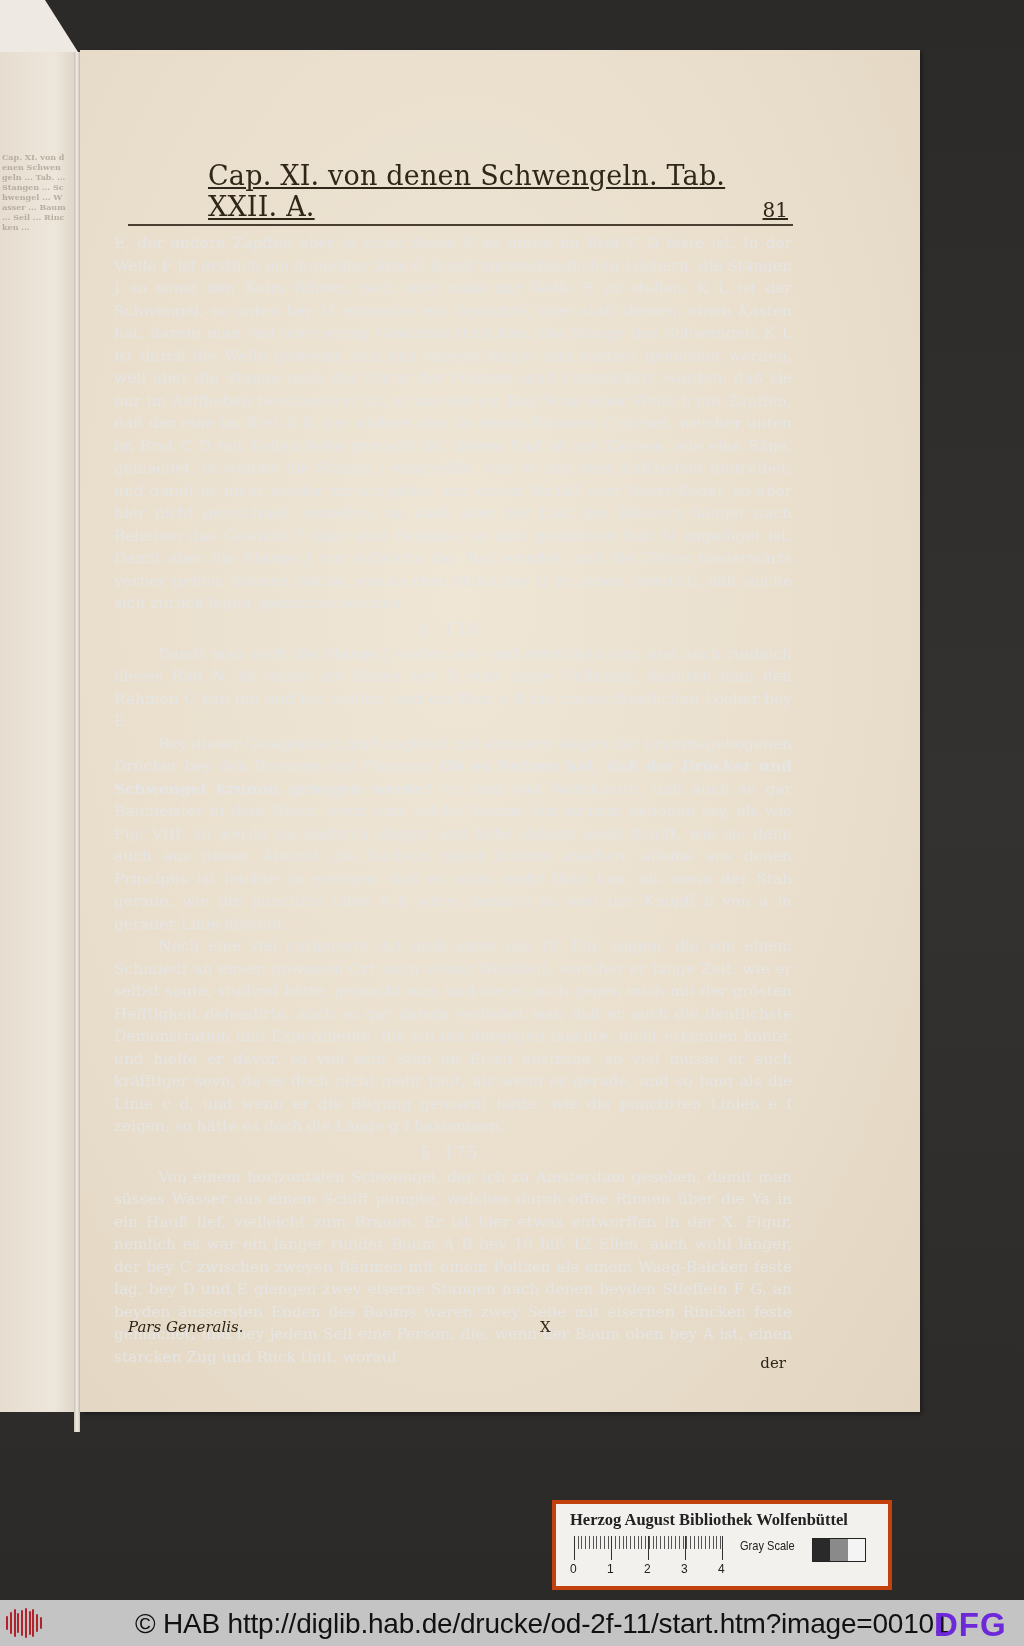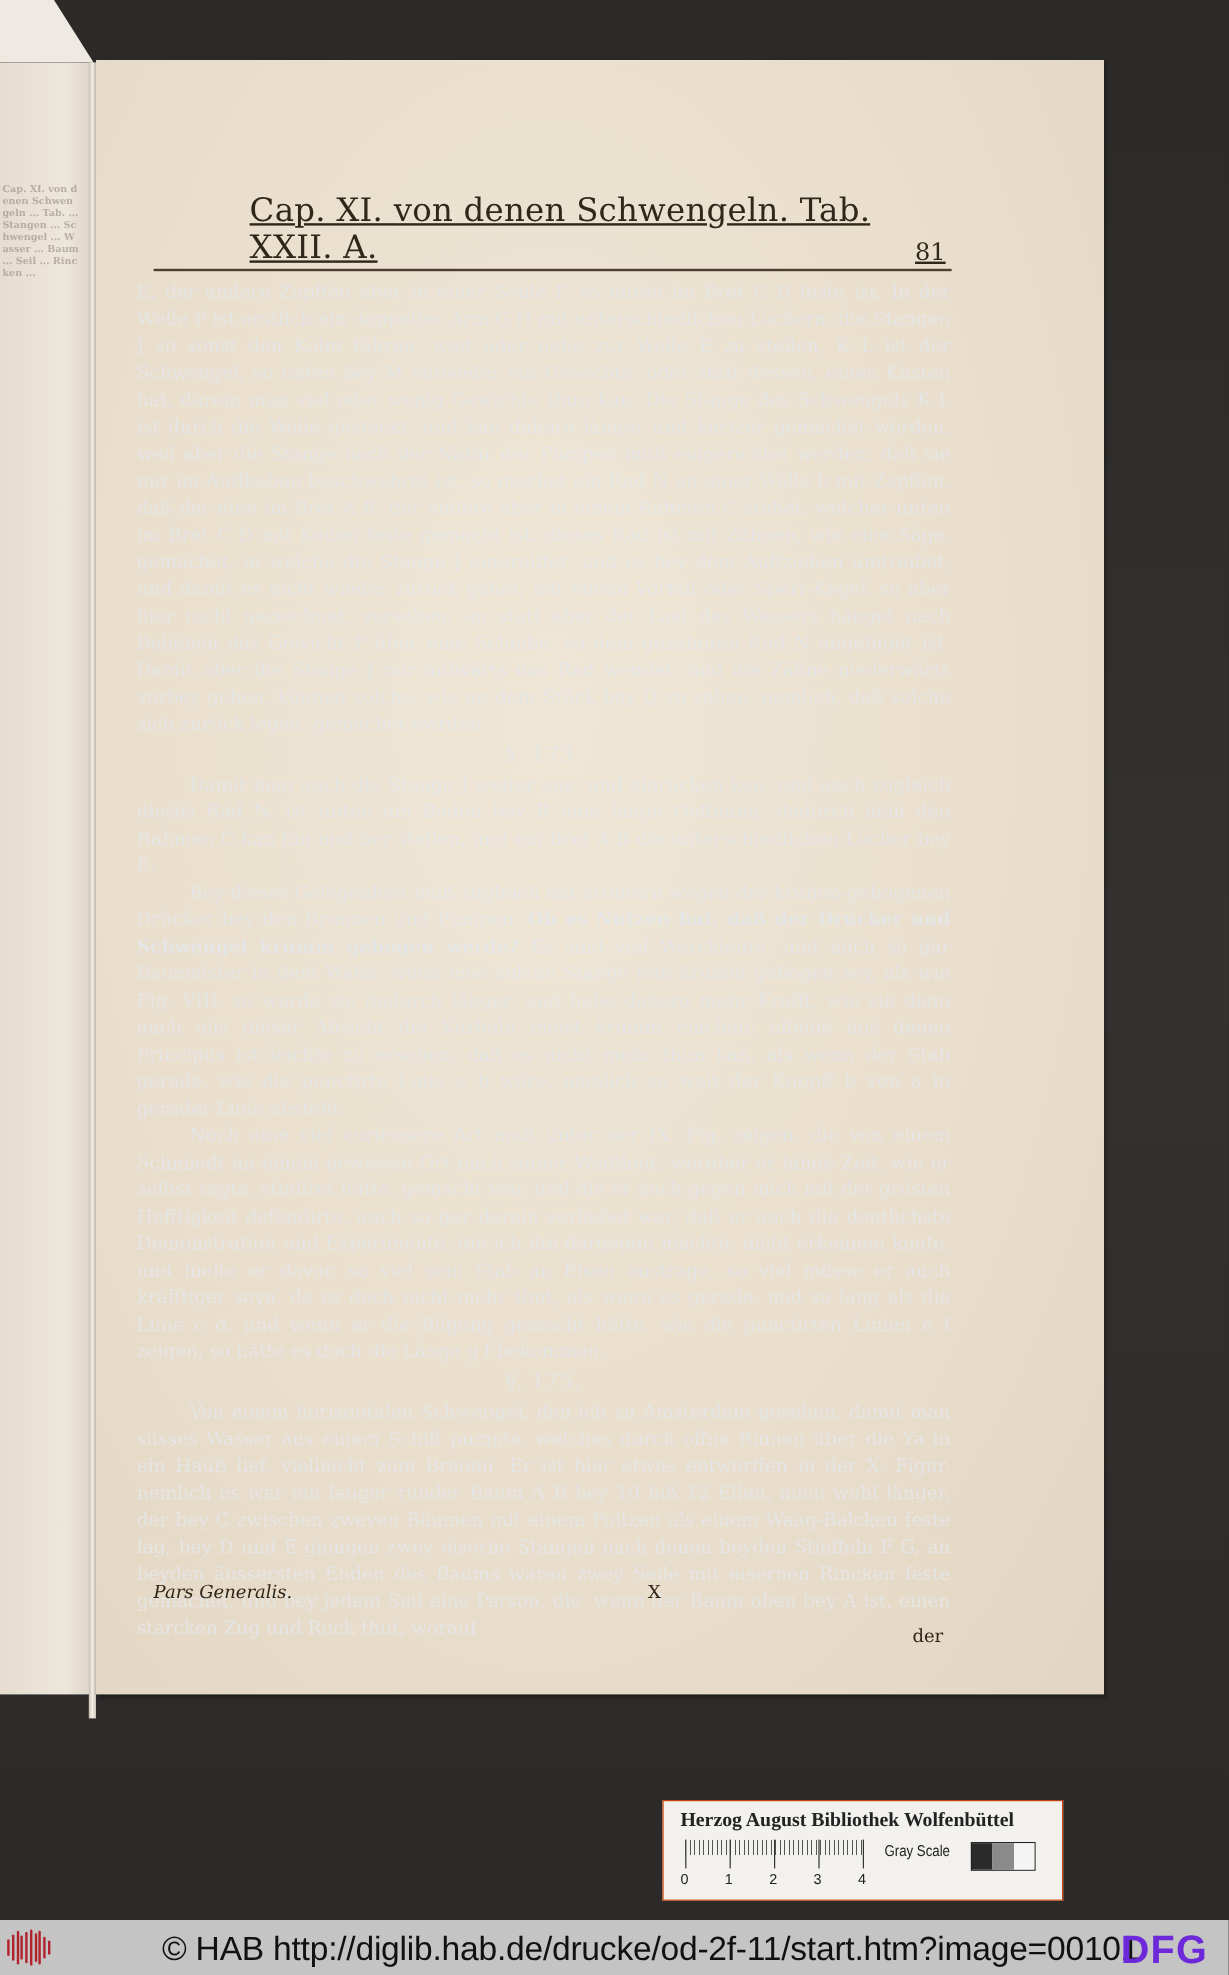--- a/index.html
+++ b/index.html
@@ -64,21 +64,21 @@
   .footer-line {
     position: absolute; left: 128px; top: 1318px; width: 664px; height: 24px;
     color: #2e2417; font-size: 15px;
   }
   .signature { position: absolute; left: 0; top: 0; font-style: italic; }
   .signature-mark { position: absolute; left: 412px; top: 0; }
   .catchword { position: absolute; right: 6px; top: 16px; margin-top: 20px; }
   
   .label-card {
     position: absolute; left: 552px; top: 1500px; width: 332px; height: 82px;
-    background: #f2f1ee; border: 1px solid #c2410c;
+    background: #f2f1ee; border: 4px solid #c2410c;
   }
   .label-title {
     position: absolute; left: 14px; top: 6px; font-family: "Liberation Serif", serif;
     font-weight: bold; font-size: 16.5px; color: #222;
   }
   .ruler { position: absolute; left: 14px; top: 32px; width: 160px; height: 42px; }
   .ruler-ticks {
     position: absolute; left: 4px; top: 0; width: 150px; height: 22px;
     background-image: repeating-linear-gradient(90deg, #555 0 1px, transparent 1px 3.75px);
     -webkit-mask: linear-gradient(180deg, #000 60%, transparent 60%);

